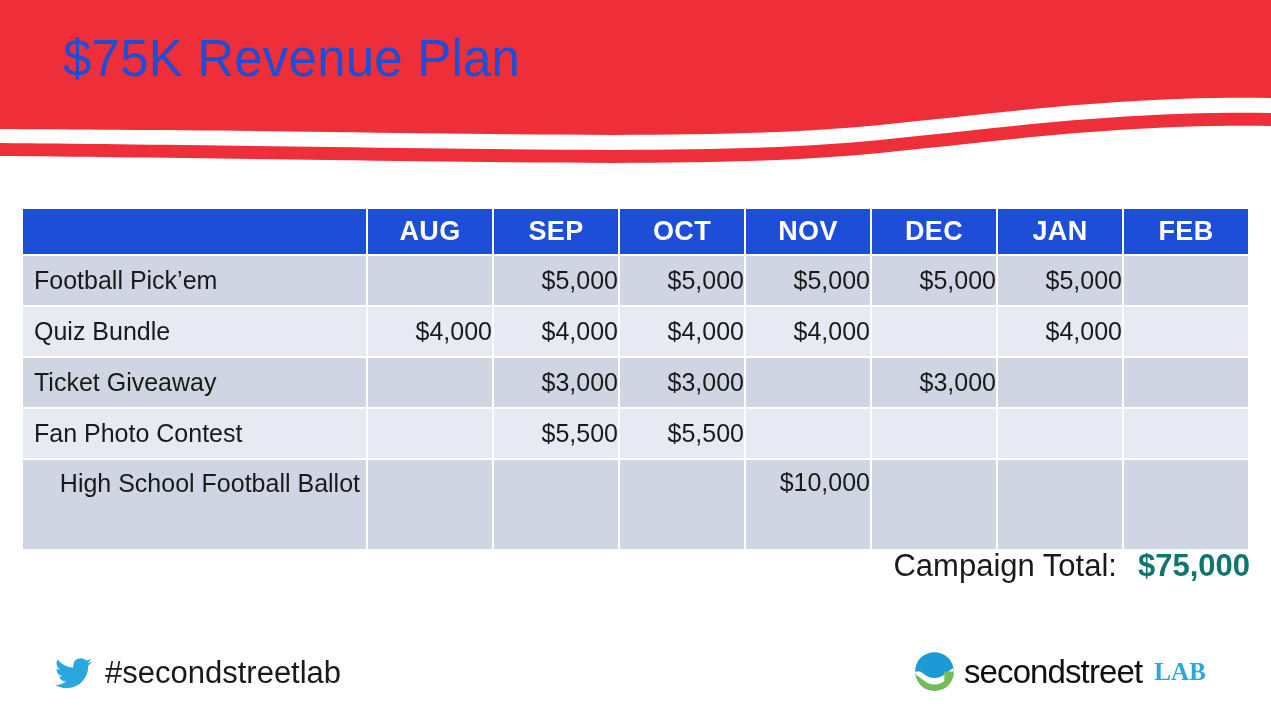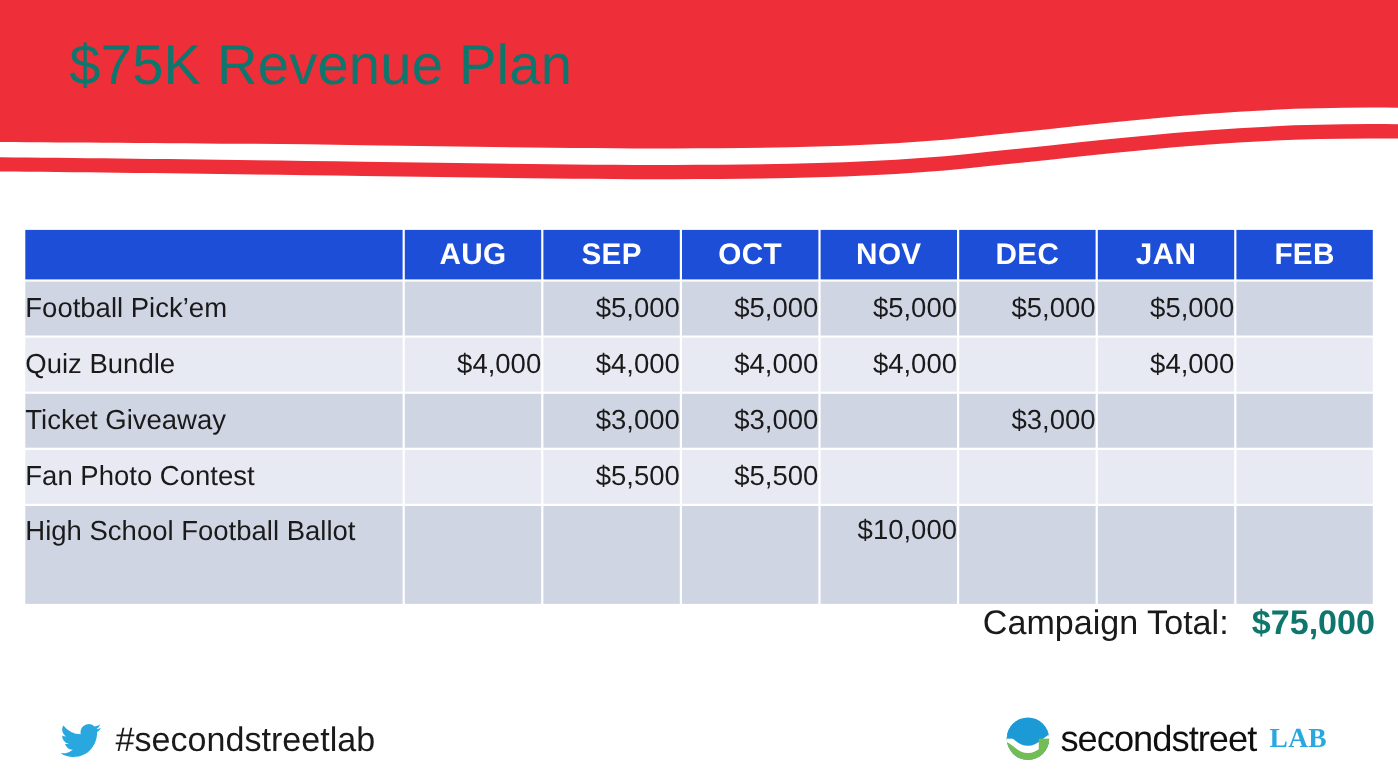--- a/index.html
+++ b/index.html
@@ -33,21 +33,21 @@
     height: 165px;
     display: block;
   }
   #page-title {
     position: absolute;
     left: 63px;
     top: 30px;
     font-size: 51px;
     font-weight: 300;
     letter-spacing: 0.2px;
-    color: #0f766e;
+    color: #1d4ed8;
     white-space: nowrap;
     z-index: 3;
     line-height: 1.15;
   }
 
   
   #revenue-table {
     position: absolute;
     left: 21px;
     top: 207px;
@@ -82,34 +82,36 @@
     font-size: 25px;
     font-weight: 400;
     vertical-align: middle;
     color: #1a1a1a;
   }
   #revenue-table tbody tr.row-dark td { background: #d0d5e4; }
   #revenue-table tbody tr.row-light td { background: #e7eaf2; }
 
   #revenue-table tbody td.cell-label {
     text-align: left;
+    padding-left: 11px;
     padding-right: 6px;
     line-height: 1.18;
   }
   #revenue-table tbody td.cell-value {
     text-align: right;
     padding-right: 0;
   }
   #revenue-table tbody tr.row-tall td {
     height: 80px;
     vertical-align: top;
     padding-top: 8px;
   }
   #revenue-table tbody tr.row-tall td.cell-label {
     padding-top: 9px;
+    text-align: right;
   }
 
   
   #campaign-total {
     position: absolute;
     right: 21px;
     top: 548px;
     font-size: 31px;
     text-align: right;
     white-space: nowrap;

